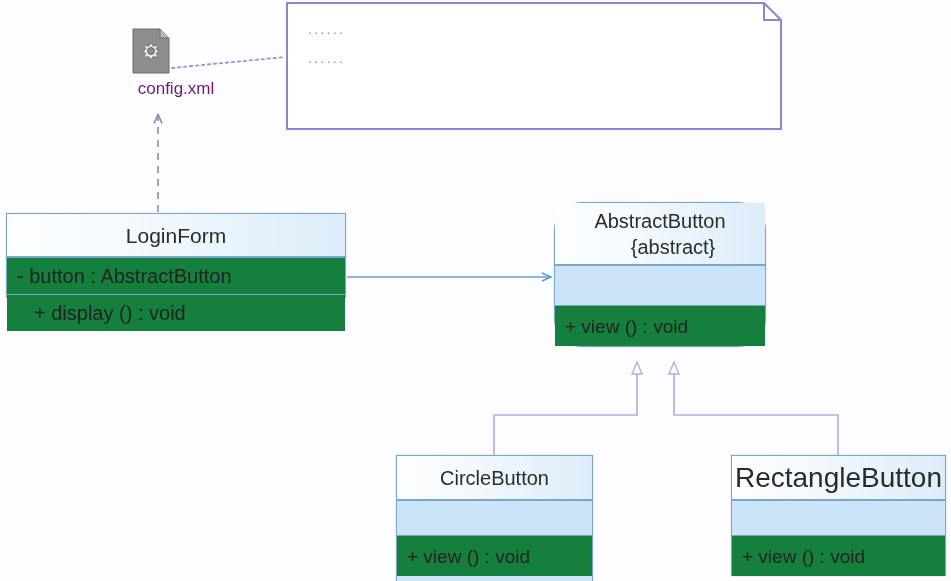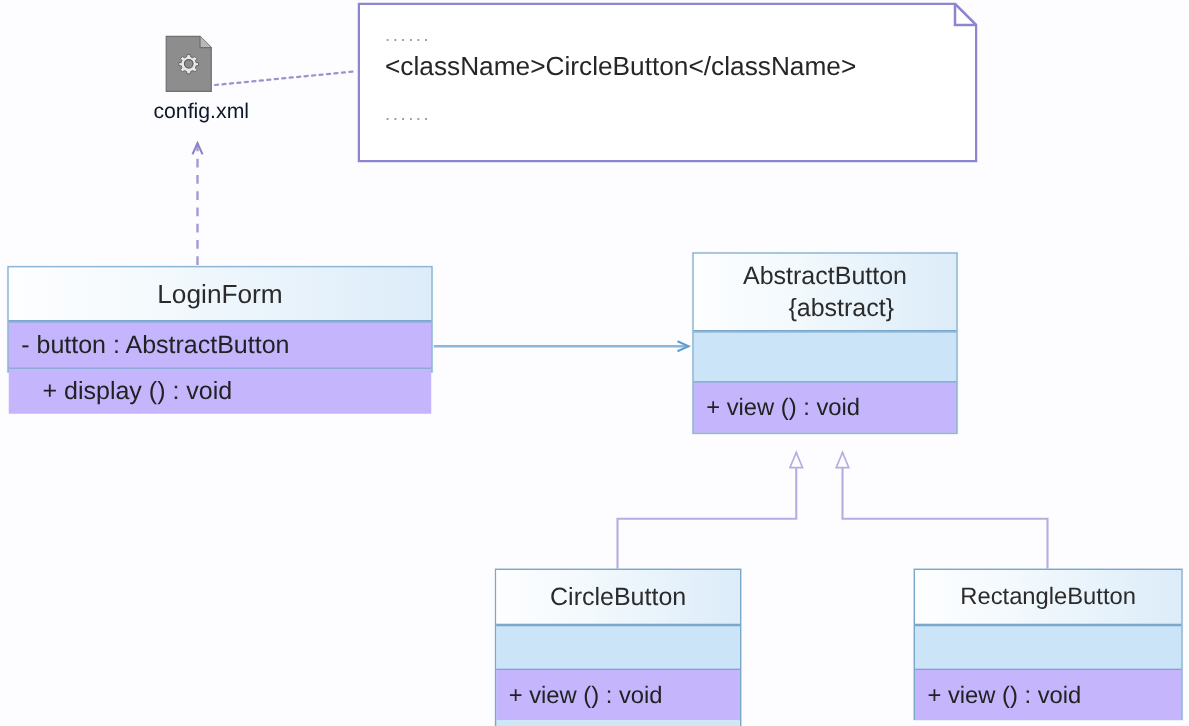--- a/index.html
+++ b/index.html
@@ -45,21 +45,21 @@
     display: block;
     white-space: nowrap;
   }
   .uml-header .cstereo {
     display: block;
     white-space: nowrap;
     padding-left: 26px;
   }
   .uml-compartment {
     box-sizing: border-box;
-    background: #c4b5fd;
+    background: #15803d;
     color: #222222;
     white-space: nowrap;
     overflow: hidden;
   }
   .uml-compartment.empty { background: #cbe4f7; }
   .uml-compartment.divider { border-top: 1px solid #7ba7ca; }
   .uml-compartment .mtext {
     display: block;
     padding-left: 10px;
   }
@@ -73,21 +73,21 @@
   }
   #box-loginform .c-attr {
     height: 37px; line-height: 37px; font-size: 20px;
   }
   #box-loginform .c-meth {
     height: 37px; line-height: 37px; font-size: 20px; padding-left: 17px;
   }
 
   
   #box-abstractbutton {
-    left: 554px; top: 202px; width: 212px; height: 145px;
+    left: 554px; top: 202px; width: 212px; height: 145px; border-radius: 28px;
   }
   #box-abstractbutton .uml-header {
     height: 62px; padding-top: 5px; font-size: 20px; line-height: 26px;
   }
   #box-abstractbutton .c-attr { height: 40px; }
   #box-abstractbutton .c-meth {
     height: 41px; line-height: 41px; font-size: 19px;
   }
 
   
@@ -100,21 +100,21 @@
   #box-circlebutton .c-attr { height: 35px; }
   #box-circlebutton .c-meth {
     height: 41px; line-height: 41px; font-size: 19px;
   }
 
   
   #box-rectanglebutton {
     left: 731px; top: 455px; width: 215px; height: 121px;
   }
   #box-rectanglebutton .uml-header {
-    height: 44px; line-height: 44px; font-size: 19px;
+    height: 44px; line-height: 44px; font-size: 28px;
   }
   #box-rectanglebutton .c-attr { height: 35px; }
   #box-rectanglebutton .c-meth {
     height: 41px; line-height: 41px; font-size: 19px;
   }
 
   
   #note-box {
     position: absolute;
     left: 286px; top: 2px; width: 496px; height: 128px;
@@ -147,25 +147,25 @@
     position: absolute;
     left: 96px; top: 27px; width: 128px; height: 82px;
   }
   #artifact-icon {
     position: absolute;
     left: 35px; top: 0;
     width: 40px; height: 48px;
   }
   #artifact-label {
     position: absolute;
-    left: 1px; top: 52px;
+    left: 16px; top: 52px;
     width: 128px;
     text-align: center;
     font-size: 17px;
-    color: #0f172a;
+    color: #701a75;
     white-space: nowrap;
   }
 </style>
 </head>
 <body>
 
 <div id="canvas">
 
   <svg id="edges" viewBox="0 0 951 581" width="951" height="581">
     <defs>
@@ -201,21 +201,20 @@
     </g>
   </svg>
 
   <div id="note-box">
     <svg id="note-svg" width="496" height="128" viewBox="0 0 496 128">
       <path d="M1,1 L478,1 L495,18 L495,127 L1,127 Z" fill="#ffffff" stroke="#8b86cf" stroke-width="2"></path>
       <path d="M478,1 L478,18 L495,18" fill="none" stroke="#8b86cf" stroke-width="2"></path>
     </svg>
     <div id="note-text">
       <div class="note-dots">......</div>
-      <div id="note-main">&lt;className&gt;CircleButton&lt;/className&gt;</div>
       <div class="note-dots" id="note-dots-bottom">......</div>
     </div>
   </div>
 
   <div id="artifact-config">
     <svg id="artifact-icon" viewBox="0 0 40 48">
       <path d="M2,2 L29,2 L38,11 L38,46 L2,46 Z" fill="#8d8d8d" stroke="#6f6f6f" stroke-width="1"></path>
       <path d="M29,2 L29,11 L38,11" fill="#b8b8b8" stroke="#6f6f6f" stroke-width="1"></path>
       <g transform="translate(20,25)">
         <path d="M-9,-2.6 L-6.4,-2.6 L-5.6,-5.2 L-7.4,-7.0 L-5.0,-9.4 L-2.8,-8.0

